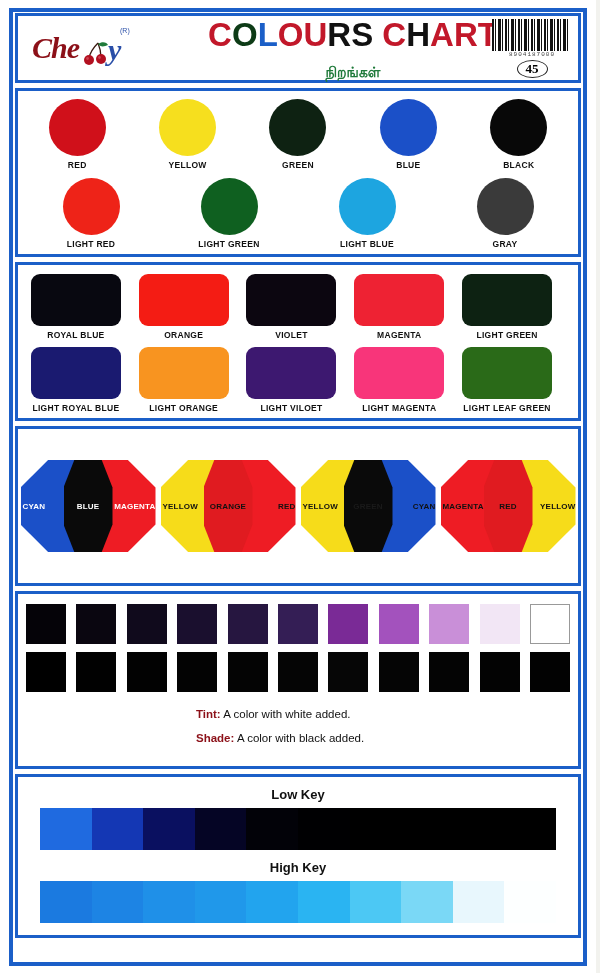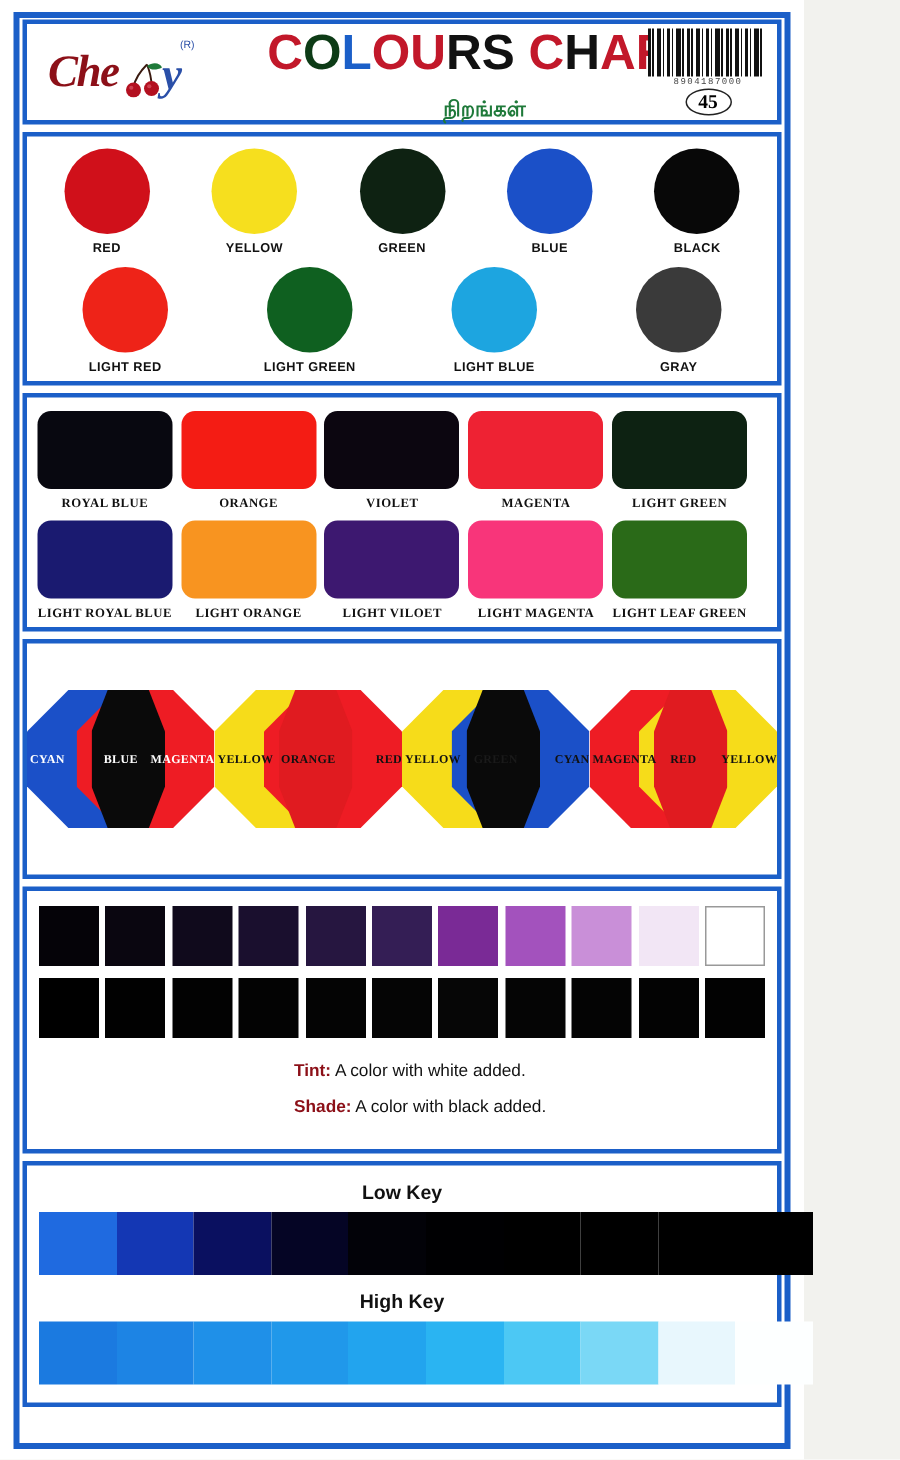--- a/index.html
+++ b/index.html
@@ -4,21 +4,21 @@
 <style>
   html,body{margin:0;padding:0;}
   body{
     width:600px;height:973px;
     background:#f2f2ee;
     font-family:"Liberation Sans", sans-serif;
     overflow:hidden;
   }
   .poster{
     position:relative;
-    width:536px;height:973px;
+    width:596px;height:973px;
     background:#ffffff;
     box-sizing:border-box;
     padding:8px 9px 6px 9px;
   }
   
   .frame{
     position:absolute;left:9px;top:8px;right:9px;bottom:7px;
     border:4px solid #1b5fc8;
     box-sizing:border-box;
     pointer-events:none;
@@ -134,41 +134,41 @@
     width:57px;height:57px;border-radius:50%;
     margin:0 auto 4px auto;
   }
   .sw-label{
     font-size:8.5px;font-weight:bold;color:#111;
     letter-spacing:.3px;
     white-space:nowrap;
   }
 
   
-  .rects-panel{padding:9px 17px 5px 4px;font-family:Liberation Serif, serif;}
+  .rects-panel{padding:9px 17px 5px 4px;}
   .rect{
     width:90px;height:52px;border-radius:9px;
     margin:0 auto 4px auto;
   }
   .rect-cell{width:112px;text-align:center;}
   .rect-row{display:flex;justify-content:space-around;align-items:flex-start;}
   .rect-row.second{margin-top:7px;}
 
   
   .oct-panel{
     padding:0;
     height:160px;
     position:relative;
     display:flex;
     align-items:center;
     justify-content:space-around;
   }
   .oct-group{
     position:relative;
-    width:135px;height:92px;font-family:Liberation Serif, serif;
+    width:135px;height:92px;
   }
   .oct{
     position:absolute;top:0;
     width:92px;height:92px;
     clip-path:polygon(30% 0%,70% 0%,100% 30%,100% 70%,70% 100%,30% 100%,0% 70%,0% 30%);
   }
   .oct.left{left:0;}
   .oct.right{right:0;}
   .oct-mid{
     position:absolute;left:43px;top:0;

